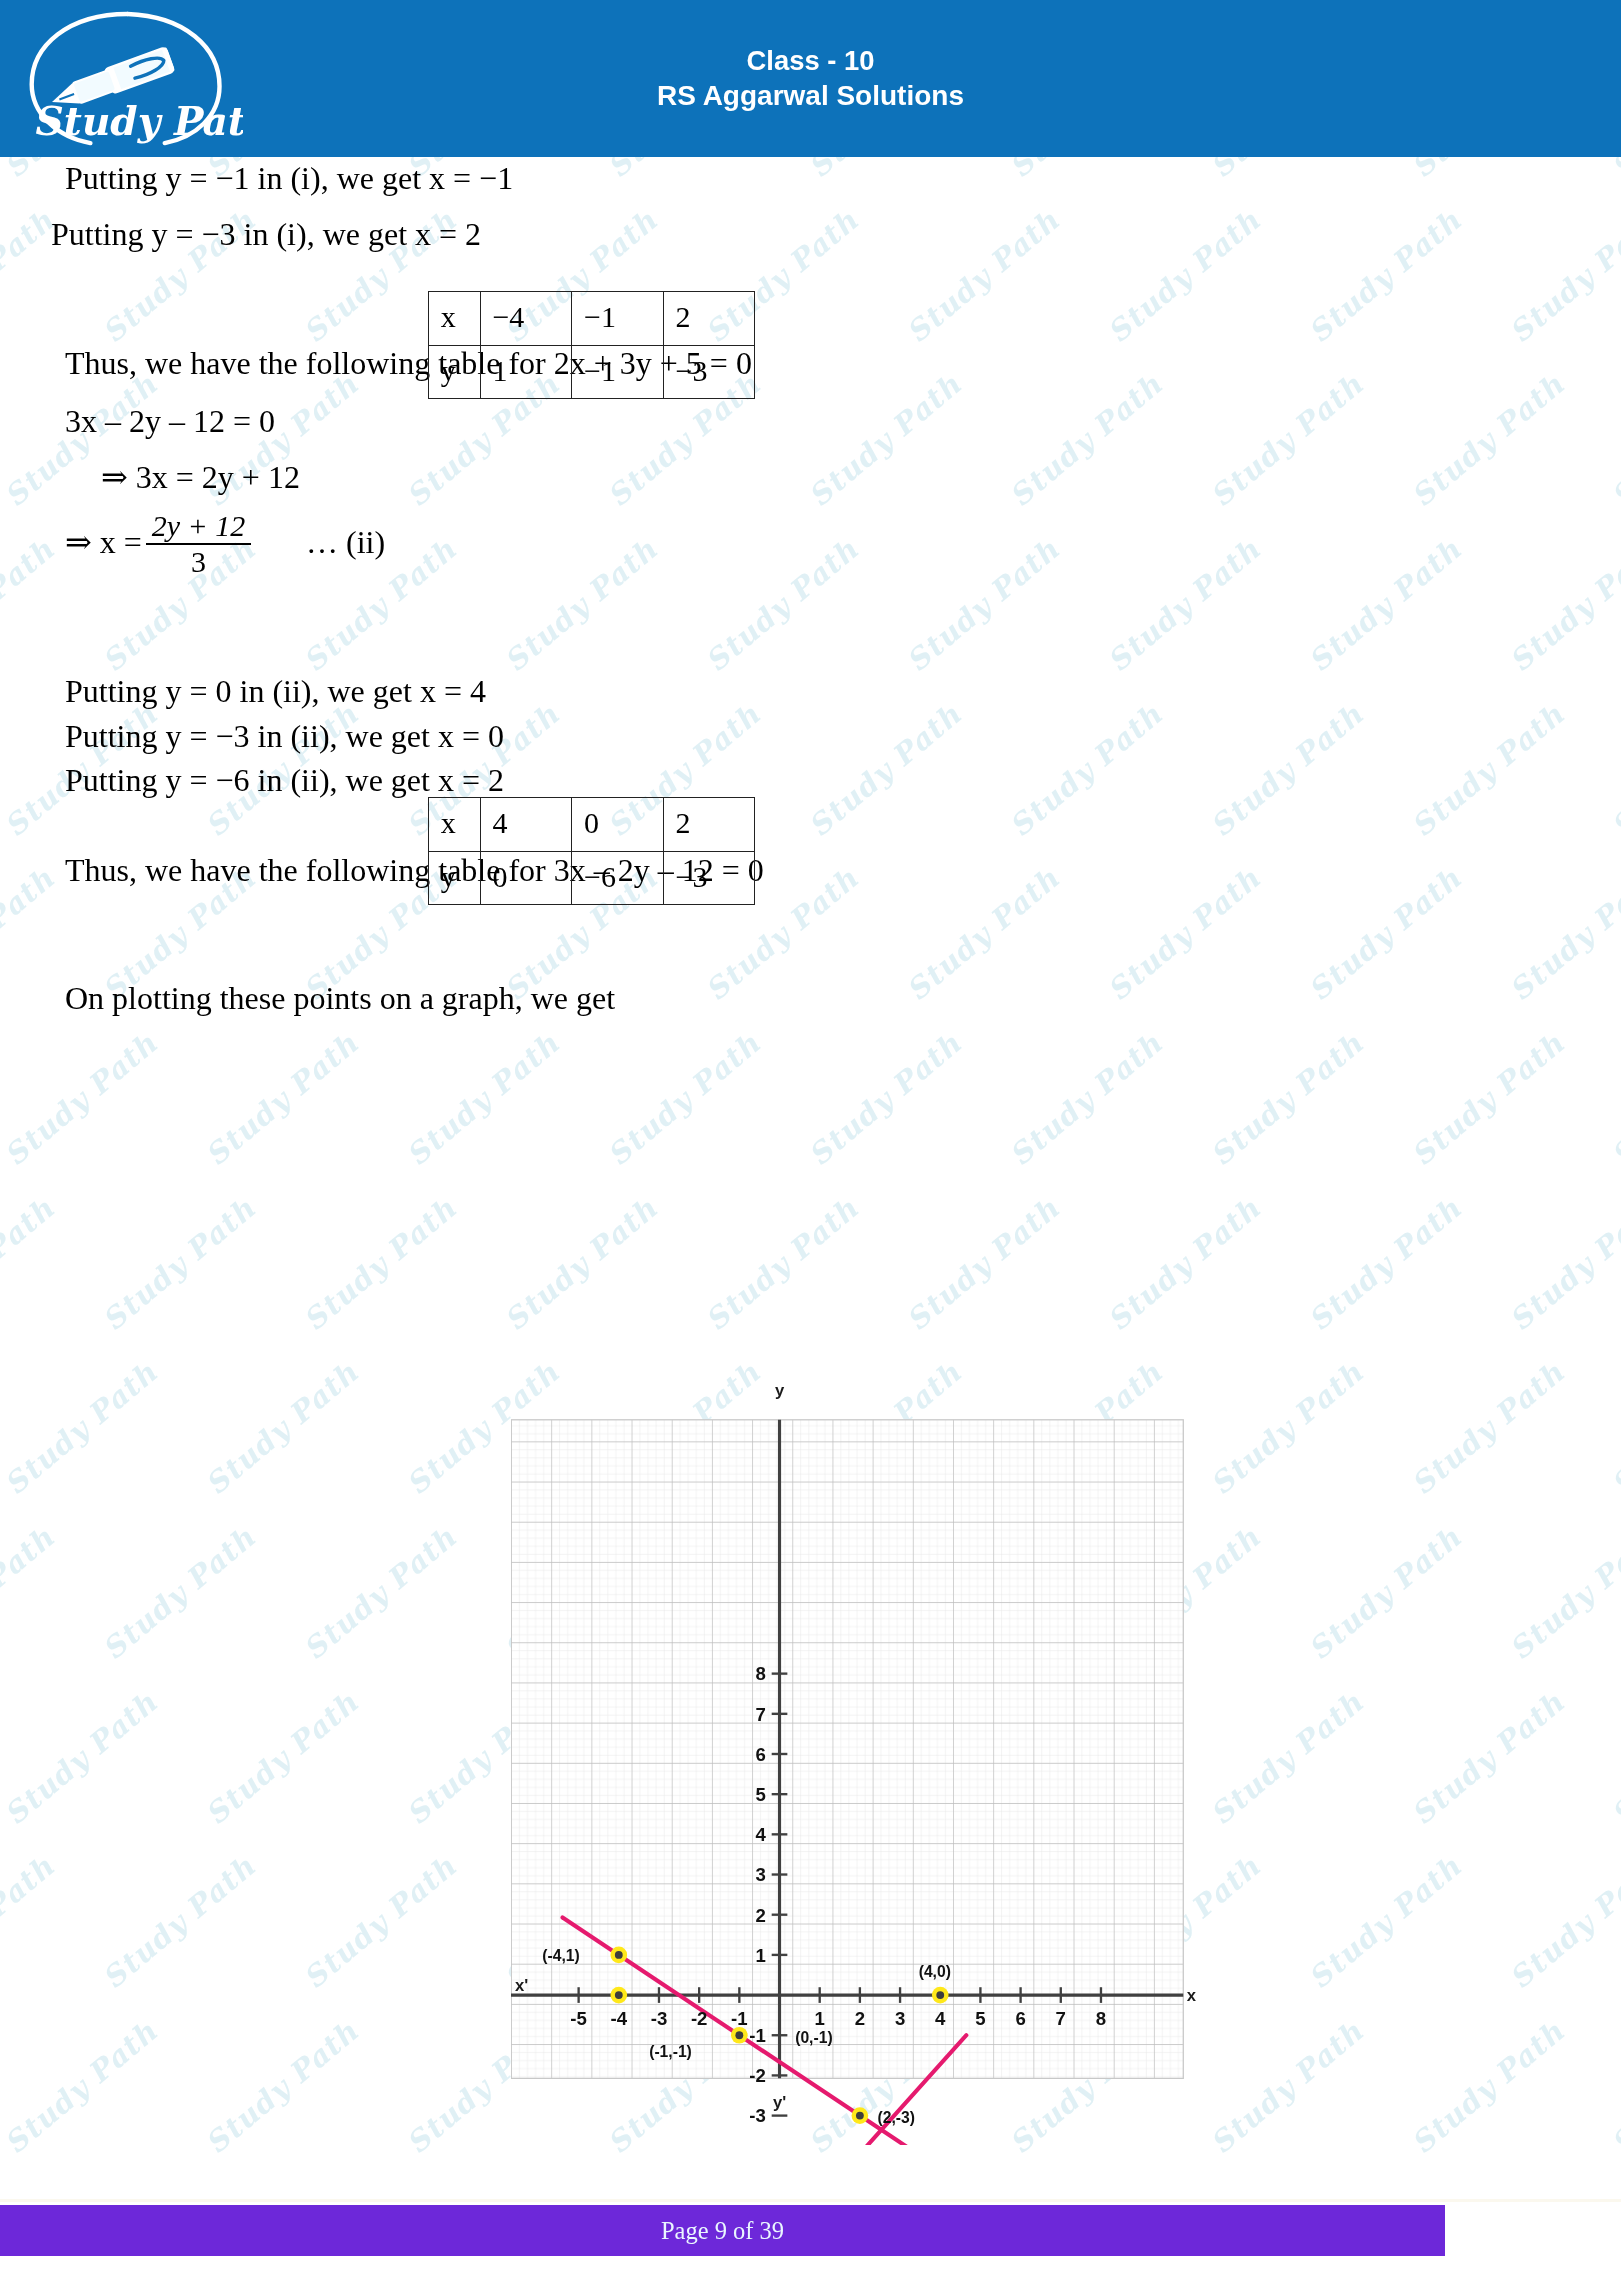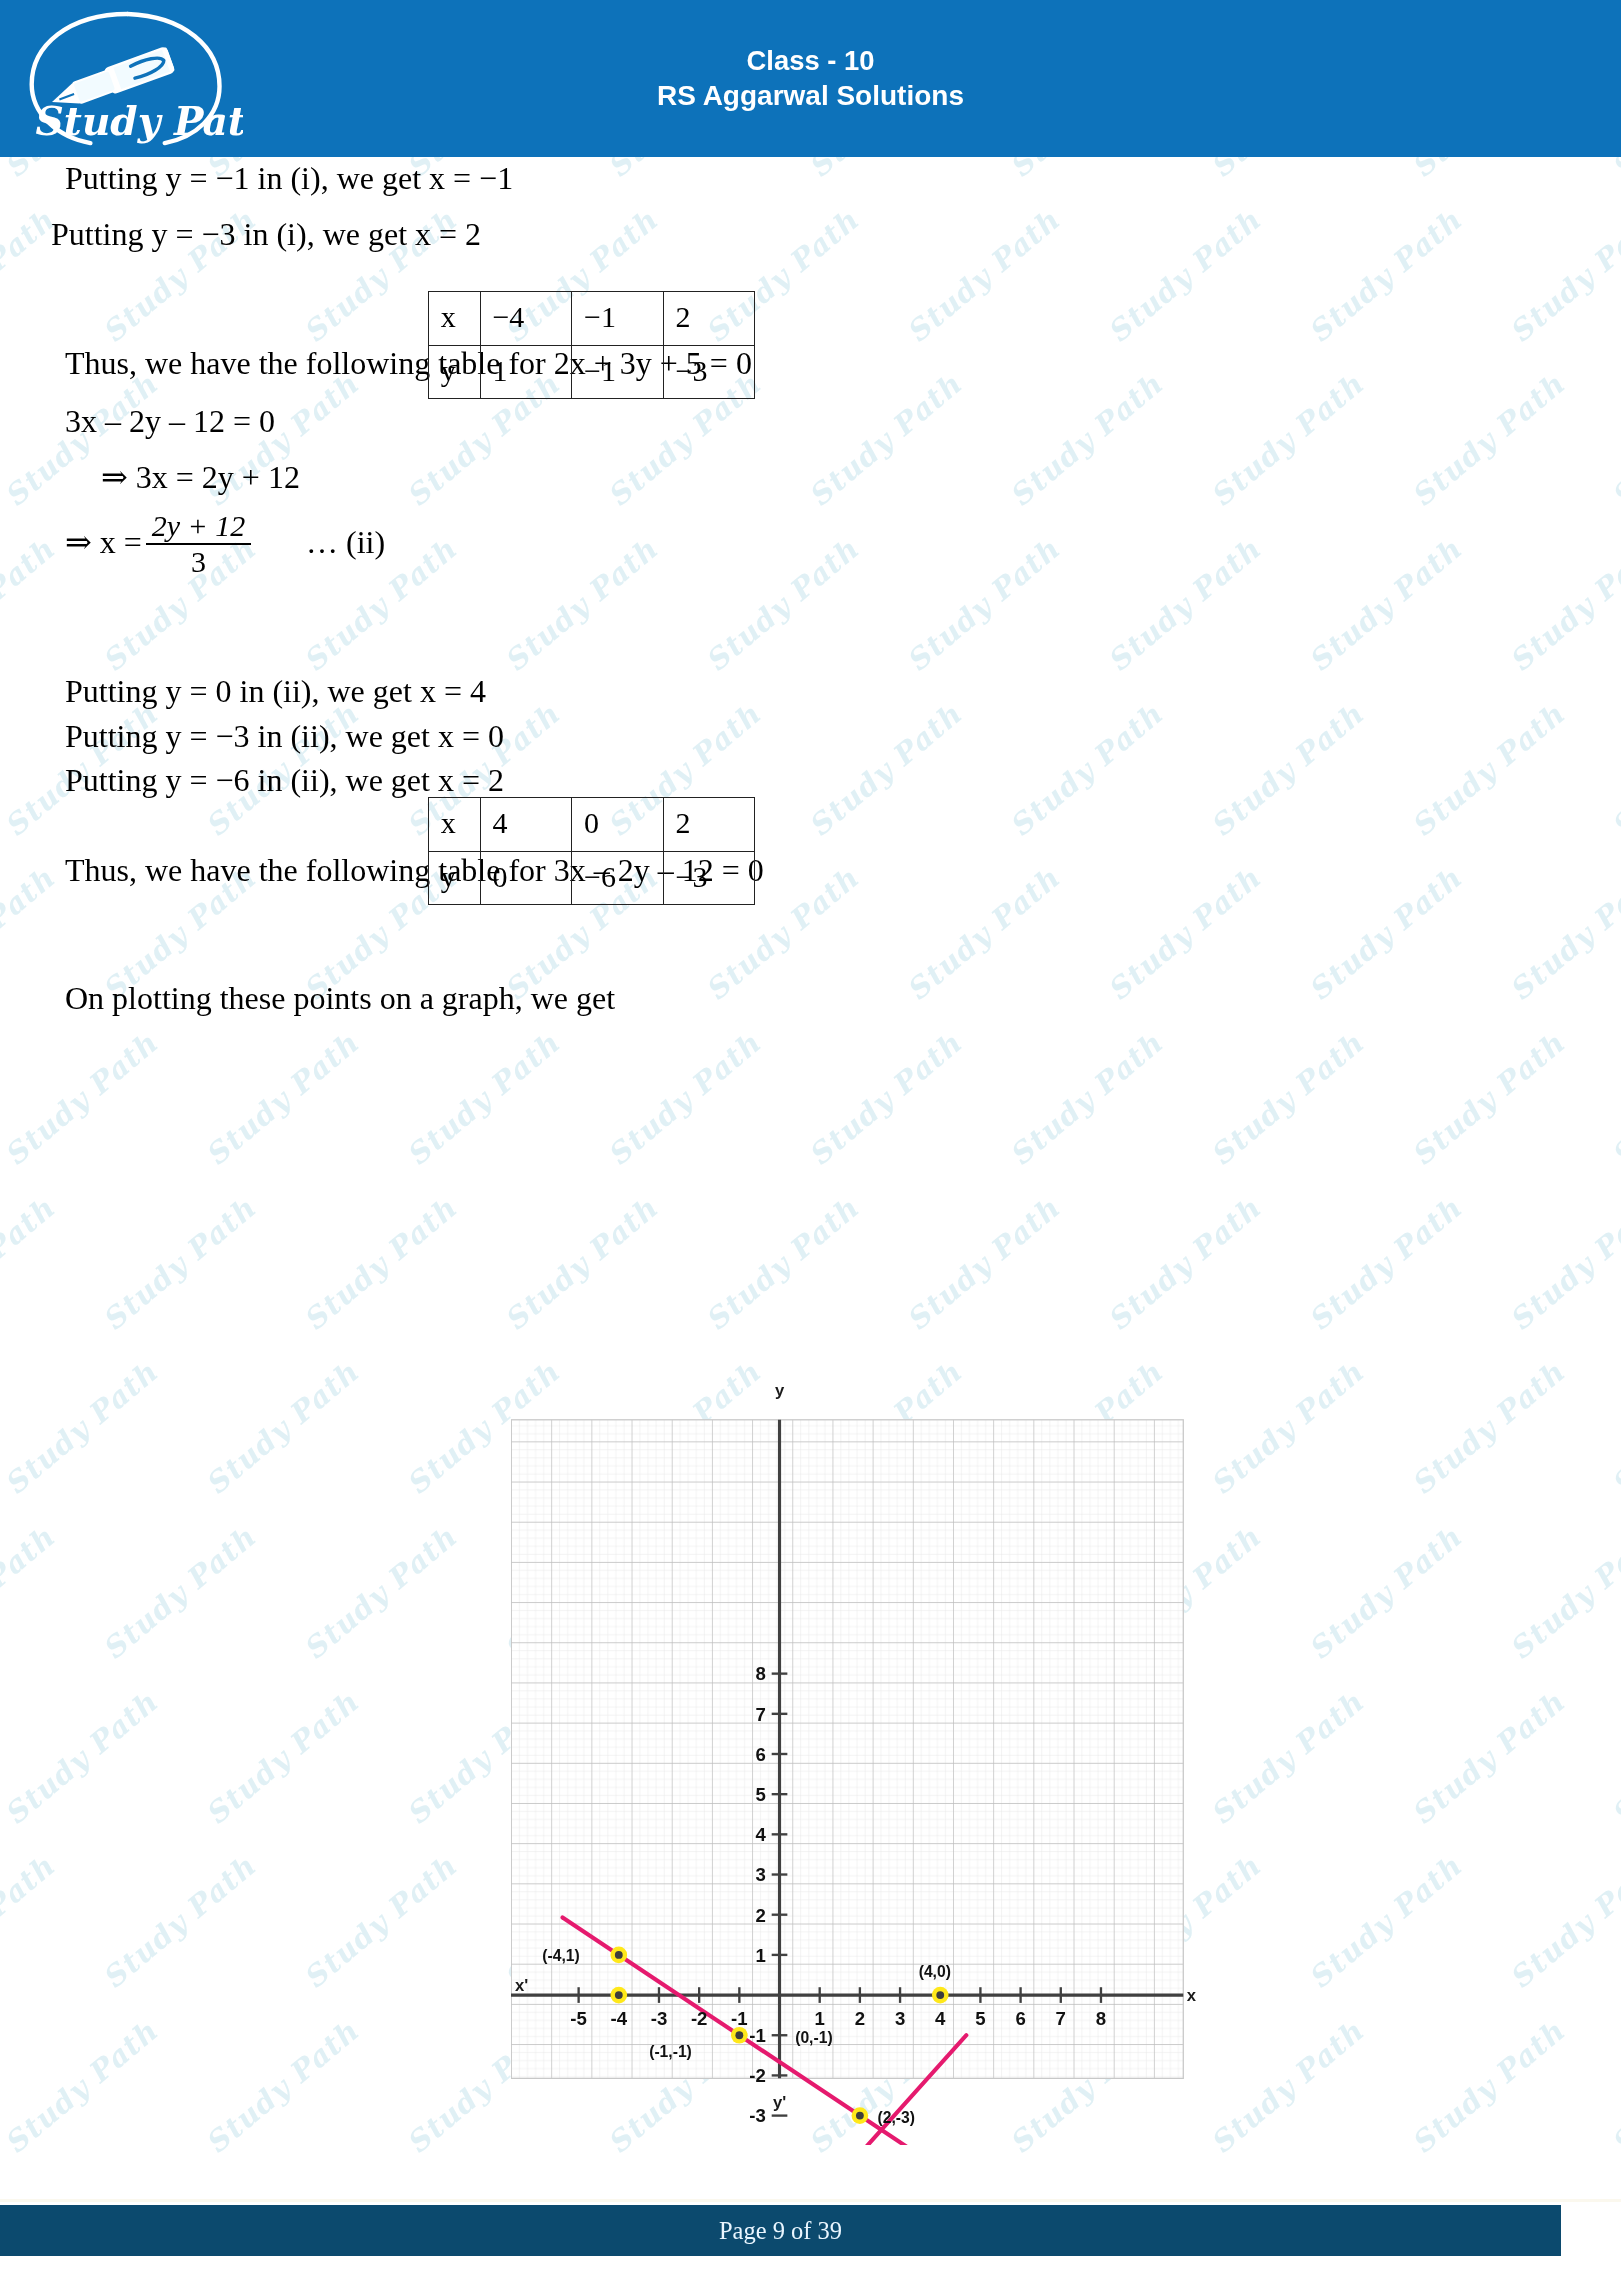--- a/index.html
+++ b/index.html
@@ -45,22 +45,22 @@
     font-family:Liberation Sans, sans-serif;
     font-weight:700;
     text-align:right;
     line-height:1.18;
   }
   #h-class{font-size:27.4px;}
   #h-book{font-size:28px;}
   #h-chapter{font-size:28px;}
   
   #footer{
-    position:absolute;left:0;top:2205px;width:1561px;height:51px;
-    background:#0c4a6e;z-index:5;
+    position:absolute;left:0;top:2205px;width:1445px;height:51px;
+    background:#6d28d9;z-index:5;
     display:flex;align-items:center;justify-content:center;
   }
   #footer-text{
     color:#eaf6ff;font-size:24.5px;font-weight:400;
     font-family:"Liberation Serif","DejaVu Serif",serif;
   }
   #footer-rule{
     position:absolute;left:0;top:2199px;width:1621px;height:2.9px;
     background:#fbf8ee;z-index:4;
   }

